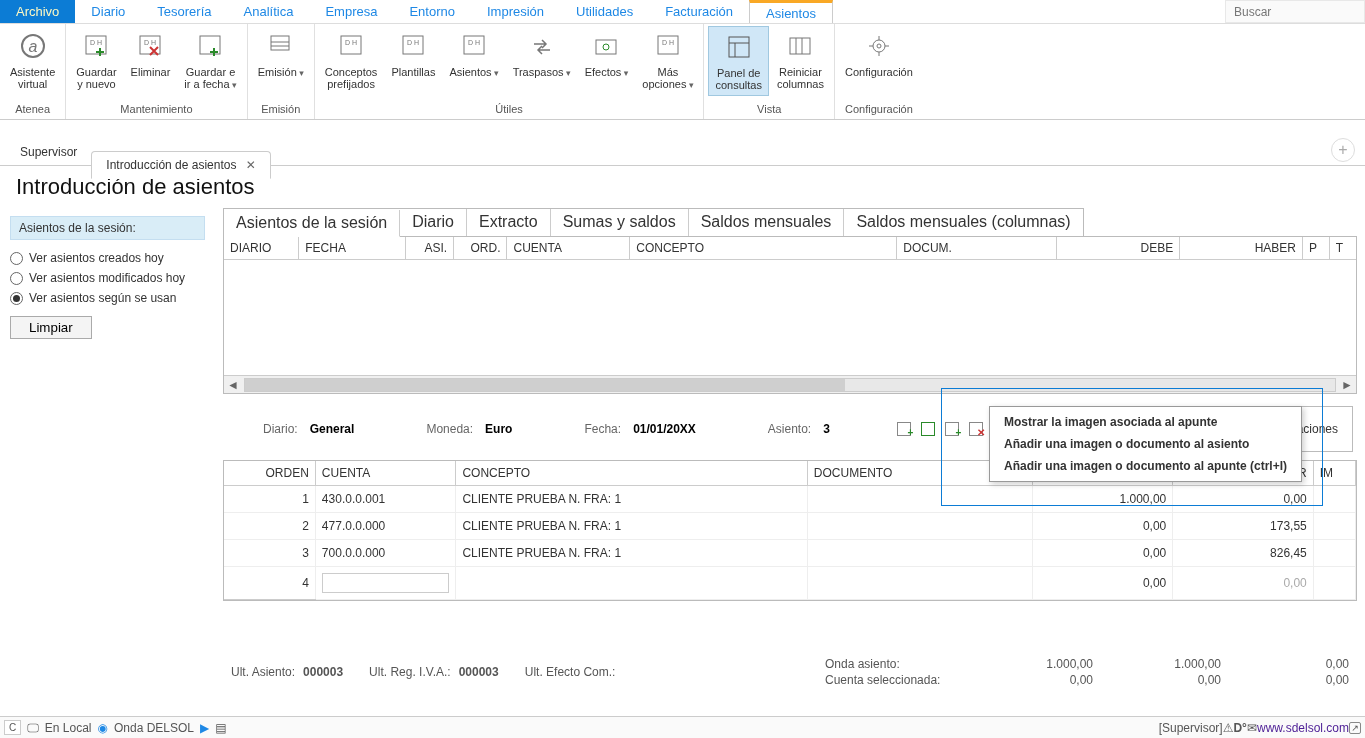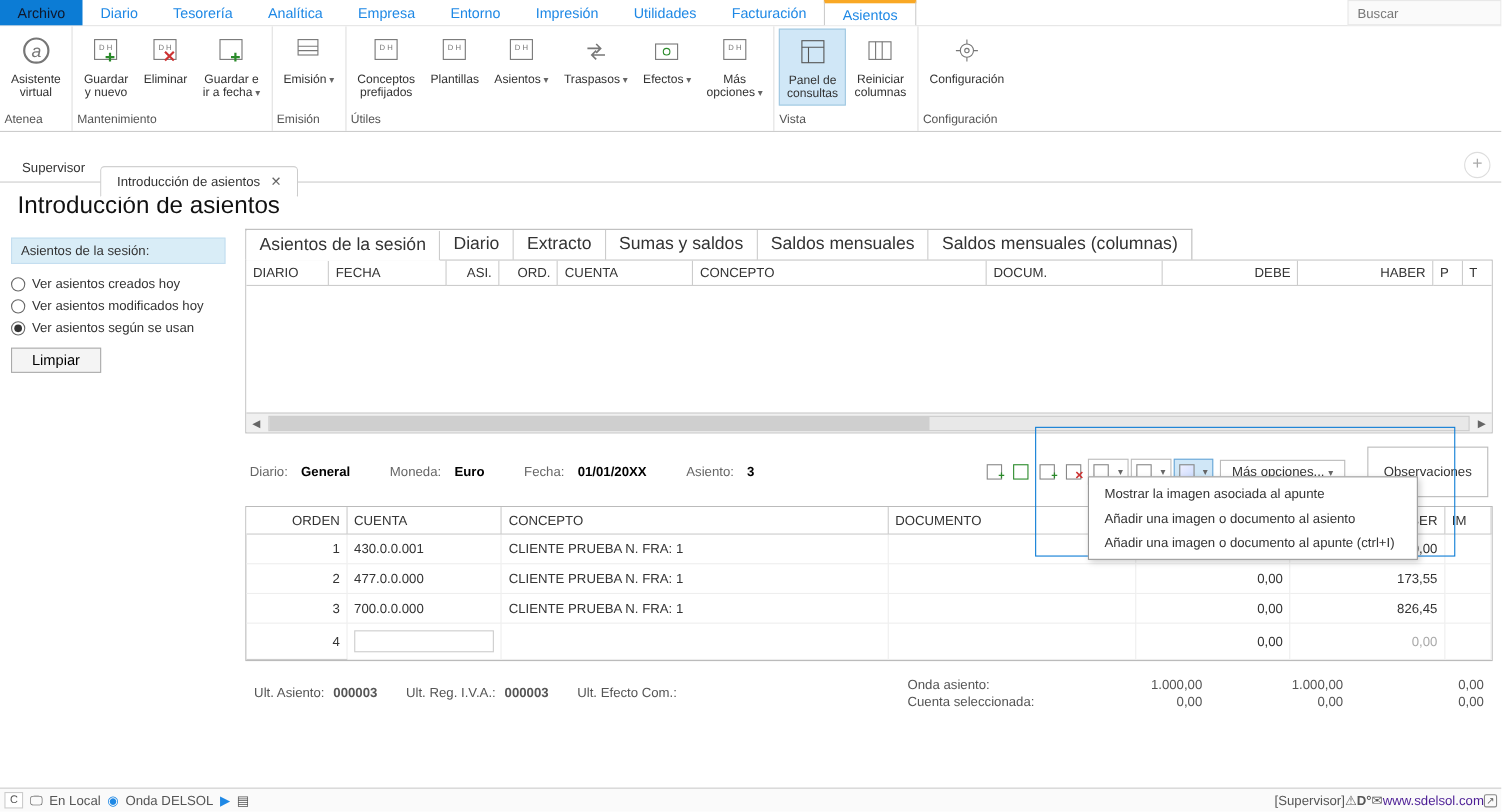--- a/index.html
+++ b/index.html
@@ -1,32 +1,32 @@
 <!DOCTYPE html>
 <html><head>
 <meta charset="utf-8">
 <style>
 * { box-sizing: border-box; margin: 0; padding: 0; font-family: "Segoe UI", Arial, sans-serif; }
 body { width: 1365px; height: 738px; background: #fff; font-size: 12px; color: #333; position: relative; overflow: hidden; }
 
 
 .menubar { display: flex; height: 24px; background: #fff; border-bottom: 1px solid #ddd; align-items: stretch; }
 .menubar .menu-item { padding: 0 16px; display: flex; align-items: center; color: #1e88e5; font-size: 13px; cursor: pointer; }
-.menubar .menu-item.active { background: #0c7cd5; color: #0f172a; }
+.menubar .menu-item.active { background: #0c7cd5; color: #fef9c3; }
 .menubar .menu-item.selected { background: #fff; border-top: 3px solid #f9a825; border-left: 1px solid #ccc; border-right: 1px solid #ccc; }
 .menubar .search { margin-left: auto; padding: 2px 8px; width: 140px; color: #777; border: 1px solid #e8e8e8; background:#fafafa; display:flex; align-items:center;}
 
 
 .ribbon { display: flex; background: #fff; border-bottom: 1px solid #ccc; height: 96px; }
 .ribbon-group { display: flex; flex-direction: column; border-right: 1px solid #e0e0e0; padding: 2px 4px; }
 .ribbon-group .buttons { display: flex; flex: 1; align-items: flex-start; gap: 2px; }
 .ribbon-btn { display: flex; flex-direction: column; align-items: center; justify-content: flex-start; padding: 4px 6px; text-align: center; cursor: pointer; font-size: 11px; min-width: 50px; line-height: 1.1; }
 .ribbon-btn.active { background: #d0e7f7; border:1px solid #a0c8e0; }
 .ribbon-btn .icon { width: 32px; height: 32px; margin-bottom: 4px; display:flex; align-items:center; justify-content:center; }
-.ribbon-group .group-label { font-size: 11px; color: #555; padding: 2px 0; }
+.ribbon-group .group-label { text-align: center; font-size: 11px; color: #555; padding: 2px 0; }
 .drop-arrow::after { content: " ▾"; font-size: 9px; color:#666; }
 
 
 .doc-tabs { display: flex; height: 30px; align-items: flex-end; border-bottom: 1px solid #ccc; padding-left: 6px; margin-top: 16px; position: relative;}
 .doc-tab { padding: 6px 14px; font-size: 12px; color: #333; cursor: pointer; }
 .doc-tab.active { border: 1px solid #ccc; border-bottom: 1px solid #fff; border-radius: 4px 4px 0 0; background:#fff; position:relative; top:14px;}
 .doc-tab .close { margin-left: 6px; color: #666; }
 .add-tab { position:absolute; right:10px; top:2px; width:24px; height:24px; border:1px solid #ddd; border-radius:50%; display:flex; align-items:center; justify-content:center; color:#aaa; font-size:16px;}
 
 
@@ -51,21 +51,21 @@
 .grid1 th { border-right: 1px solid #ccc; border-bottom:1px solid #ccc; padding: 4px 6px; font-size: 12px; font-weight: normal; text-align: left; background:#fff;}
 .grid1 th.r { text-align: right;}
 .grid1 .scroll-area { flex:1; background:#fff;}
 .grid1 .hscroll { height: 18px; background:#f0f0f0; border-top:1px solid #ccc; display:flex; align-items:center;}
 .grid1 .hscroll .arrow { width:18px; text-align:center; color:#666; cursor:pointer;}
 .grid1 .hscroll .track { flex:1; height:14px; background:#e8e8e8; border:1px solid #ccc; margin:0 2px; position:relative;}
 .grid1 .hscroll .thumb { position:absolute; left:0; width:55%; top:0; bottom:0; background:#cfcfcf;}
 
 
 .info-row { display:flex; align-items:center; padding: 12px 4px 8px; gap: 12px; font-size: 12px;}
-.info-row .lbl { color:#666; }
+.info-row .lbl { color:#666;margin-left:36px; }
 .info-row .val { font-weight: bold; color:#000; margin-right: 24px;}
 .info-row .spacer { flex:1;}
 .toolbar-icons { display:flex; gap:2px; align-items:center;}
 .ticon { width:22px; height:22px; border:1px solid transparent; display:flex; align-items:center; justify-content:center; cursor:pointer;}
 .ticon .tiny { width:14px; height:14px; border:1px solid #888; position:relative;}
 .ticon .plus { color:#2a8a2a; font-size:10px; position:absolute; right:-3px; bottom:-3px; font-weight:bold;}
 .ticon .del { color:#c33; font-size:10px; position:absolute; right:-3px; bottom:-3px; font-weight:bold;}
 .ticon-split { display:flex; align-items:center; border:1px solid #bbb;}
 .ticon-split .ticon { border:none;}
 .ticon-split .dd { padding:0 4px; color:#666; font-size:9px;}
@@ -83,21 +83,21 @@
 .grid2 table { width:100%; border-collapse:collapse; table-layout:fixed;}
 .grid2 th { border-right:1px solid #ccc; border-bottom:1px solid #ccc; padding:5px 6px; font-size:12px; font-weight:normal; background:#fff;}
 .grid2 td { border-right:1px solid #eee; border-bottom:1px solid #eee; padding:6px 6px; font-size:12px;}
 .grid2 .r { text-align:right;}
 .grid2 .l { text-align:left;}
 .grid2 tr.edit td:first-child { border-bottom:1px solid #ccc;}
 .grid2 .cell-input { border:1px solid #ccc; height:20px; background:#fff;}
 .grid2 .dim { color:#aaa;}
 
 
-.footer-summary { display:flex; padding: 14px 8px 4px; font-size:12px; color:#555; gap:18px;}
+.footer-summary { display:flex; padding: 14px 8px 4px; font-size:12px; color:#555; gap:18px;margin-top:42px;}
 .footer-summary .left { display:flex; gap:8px; align-items:center;}
 .footer-summary .fill { flex:1;}
 .totals { display:grid; grid-template-columns: 140px 110px 110px 110px; gap:2px 18px; text-align:right; font-size:12px; color:#555;}
 .totals .lbl { text-align:left;}
 
 
 .statusbar { position:absolute; bottom:0; left:0; right:0; height:22px; border-top:1px solid #ccc; background:#fafafa; display:flex; align-items:center; font-size:12px; color:#555; padding:0 4px; gap:6px;}
 .statusbar .sbtn { border:1px solid #ccc; padding:1px 4px; font-size:10px; background:#fff; cursor:pointer;}
 .statusbar .right { margin-left:auto; display:flex; gap:0; align-items:center;}
 .statusbar a { color:#4c1d95; text-decoration:none;}
@@ -434,21 +434,21 @@
               <div class="tiny" style="background:linear-gradient(135deg,#eef,#cdf)"></div>
             </div>
             <span class="dd">▾</span>
           </div>
         <div class="btn-mas"><span>Más opciones...</span> <span style="font-size:9px;color:#666">▾</span></div>
       </div>
       <div class="btn-obs">Observaciones</div>
 
       <div class="dd-wrap" style="left:718px; top:-6px; width:382px; height:118px; pointer-events:none;"></div>
 
-      <div class="dropdown" style="left:766px; top:39px;">
+      <div class="dropdown" style="left:766px; top:12px;font-weight:bold;">
         <div class="dd-item">Mostrar la imagen asociada al apunte</div>
         <div class="dd-item">Añadir una imagen o documento al asiento</div>
         <div class="dd-item">Añadir una imagen o documento al apunte (ctrl+I)</div>
       </div>
     </div>
 
     <div class="grid2">
       <table>
         <colgroup>
             <col style="width:65px">

